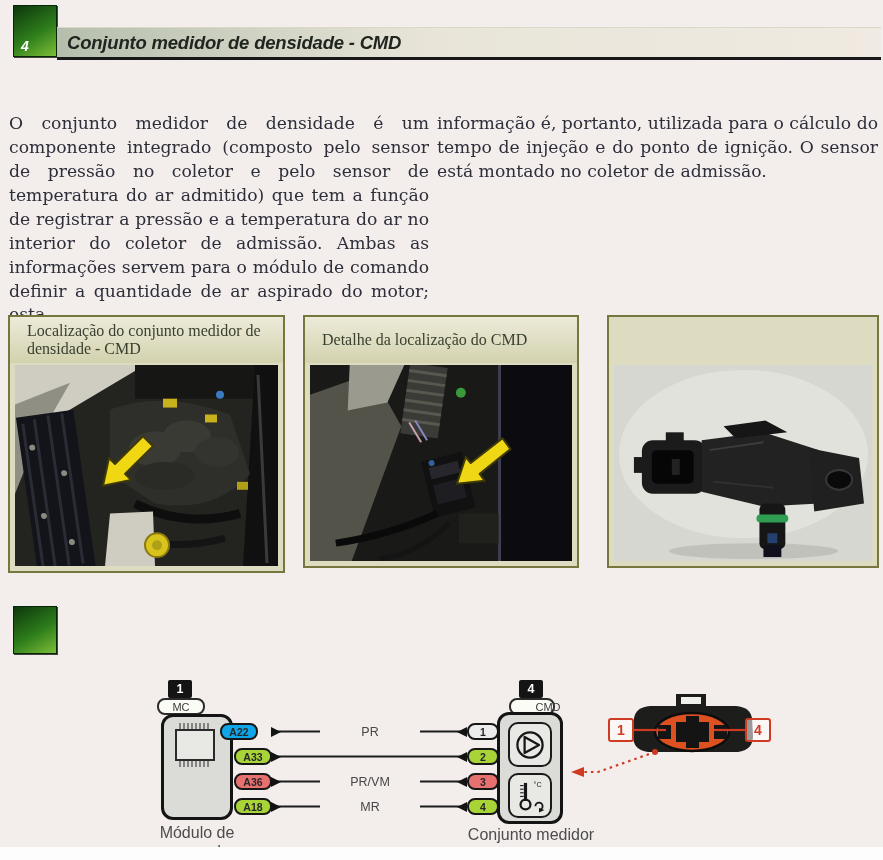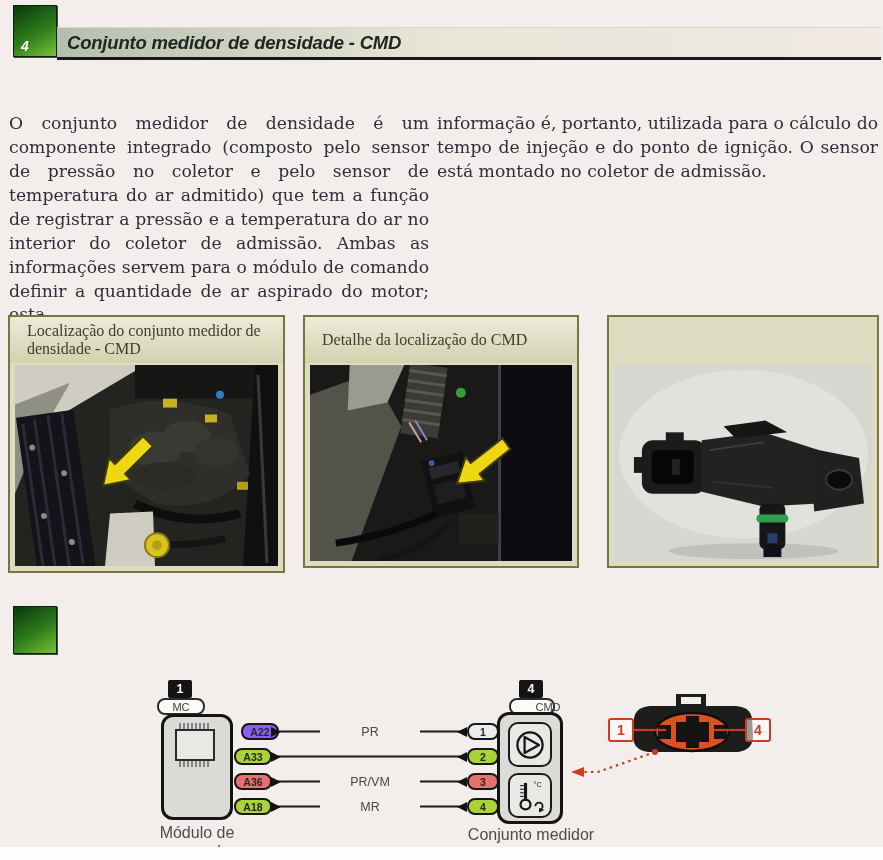--- a/index.html
+++ b/index.html
@@ -218,21 +218,21 @@
           <line x1="24" y1="43" x2="24" y2="50"></line>
             <line x1="28" y1="43" x2="28" y2="50"></line>
           <line x1="32" y1="43" x2="32" y2="50"></line>
             <line x1="36" y1="43" x2="36" y2="50"></line>
           <line x1="40" y1="43" x2="40" y2="50"></line>
             <line x1="44" y1="43" x2="44" y2="50"></line>
         </g>
         <rect x="12" y="13" width="38" height="30" fill="#e8e8e4" stroke="#2a2a2a" stroke-width="2"></rect>
       </svg>
     </div>
-    <div class="pin" style="left: 241px; top: 55px; width: 38px; background-color: #8b5cf6;">A22</div>
+    <div class="pin" style="left: 220px; top: 55px; width: 38px; background-color: #0ea5e9;">A22</div>
     <div class="pin" style="left: 234px; top: 80px; width: 38px; background-color: rgb(168, 212, 55);">A33</div>
     <div class="pin" style="left: 234px; top: 105px; width: 38px; background-color: rgb(231, 113, 111);">A36</div>
     <div class="pin" style="left: 234px; top: 130px; width: 38px; background-color: rgb(168, 212, 55);">A18</div>
     <div class="nub-r" style="left:271px;top:58.5px;"></div>
     <div class="nub-r" style="left:271px;top:83.5px;"></div>
     <div class="nub-r" style="left:271px;top:108.5px;"></div>
     <div class="nub-r" style="left:271px;top:133.5px;"></div>
     <div class="mod-cap" style="left:122px;top:156px;width:150px;">
       <div>Módulo de</div>
       <div>comando</div>

